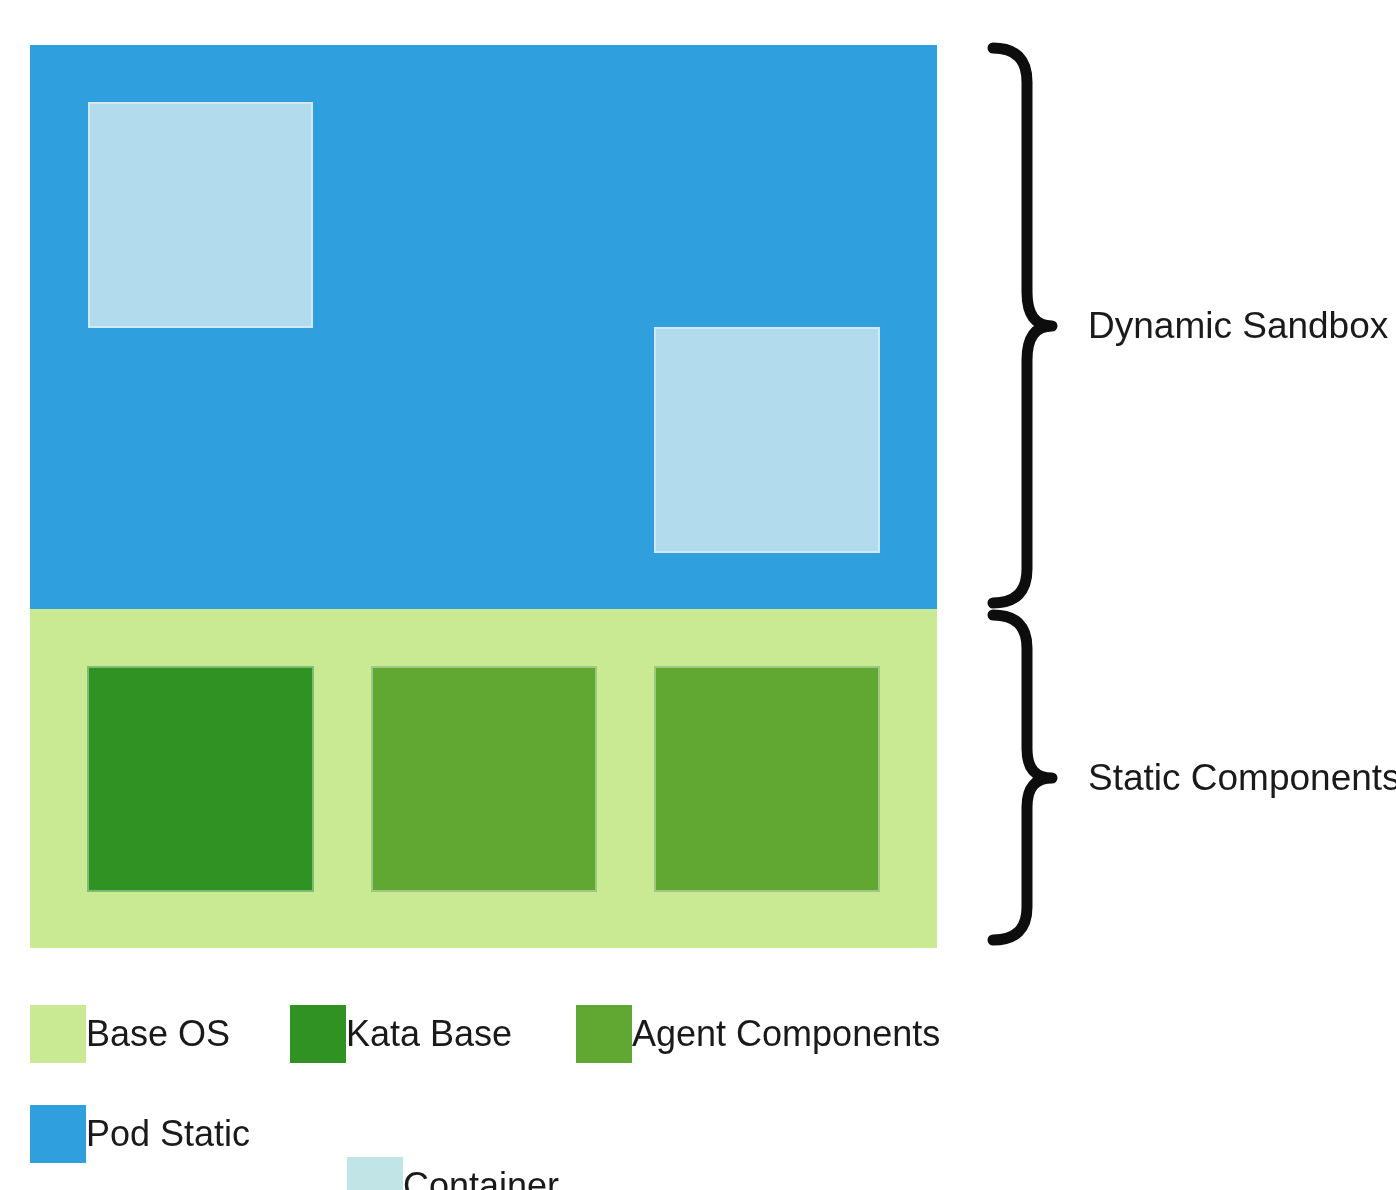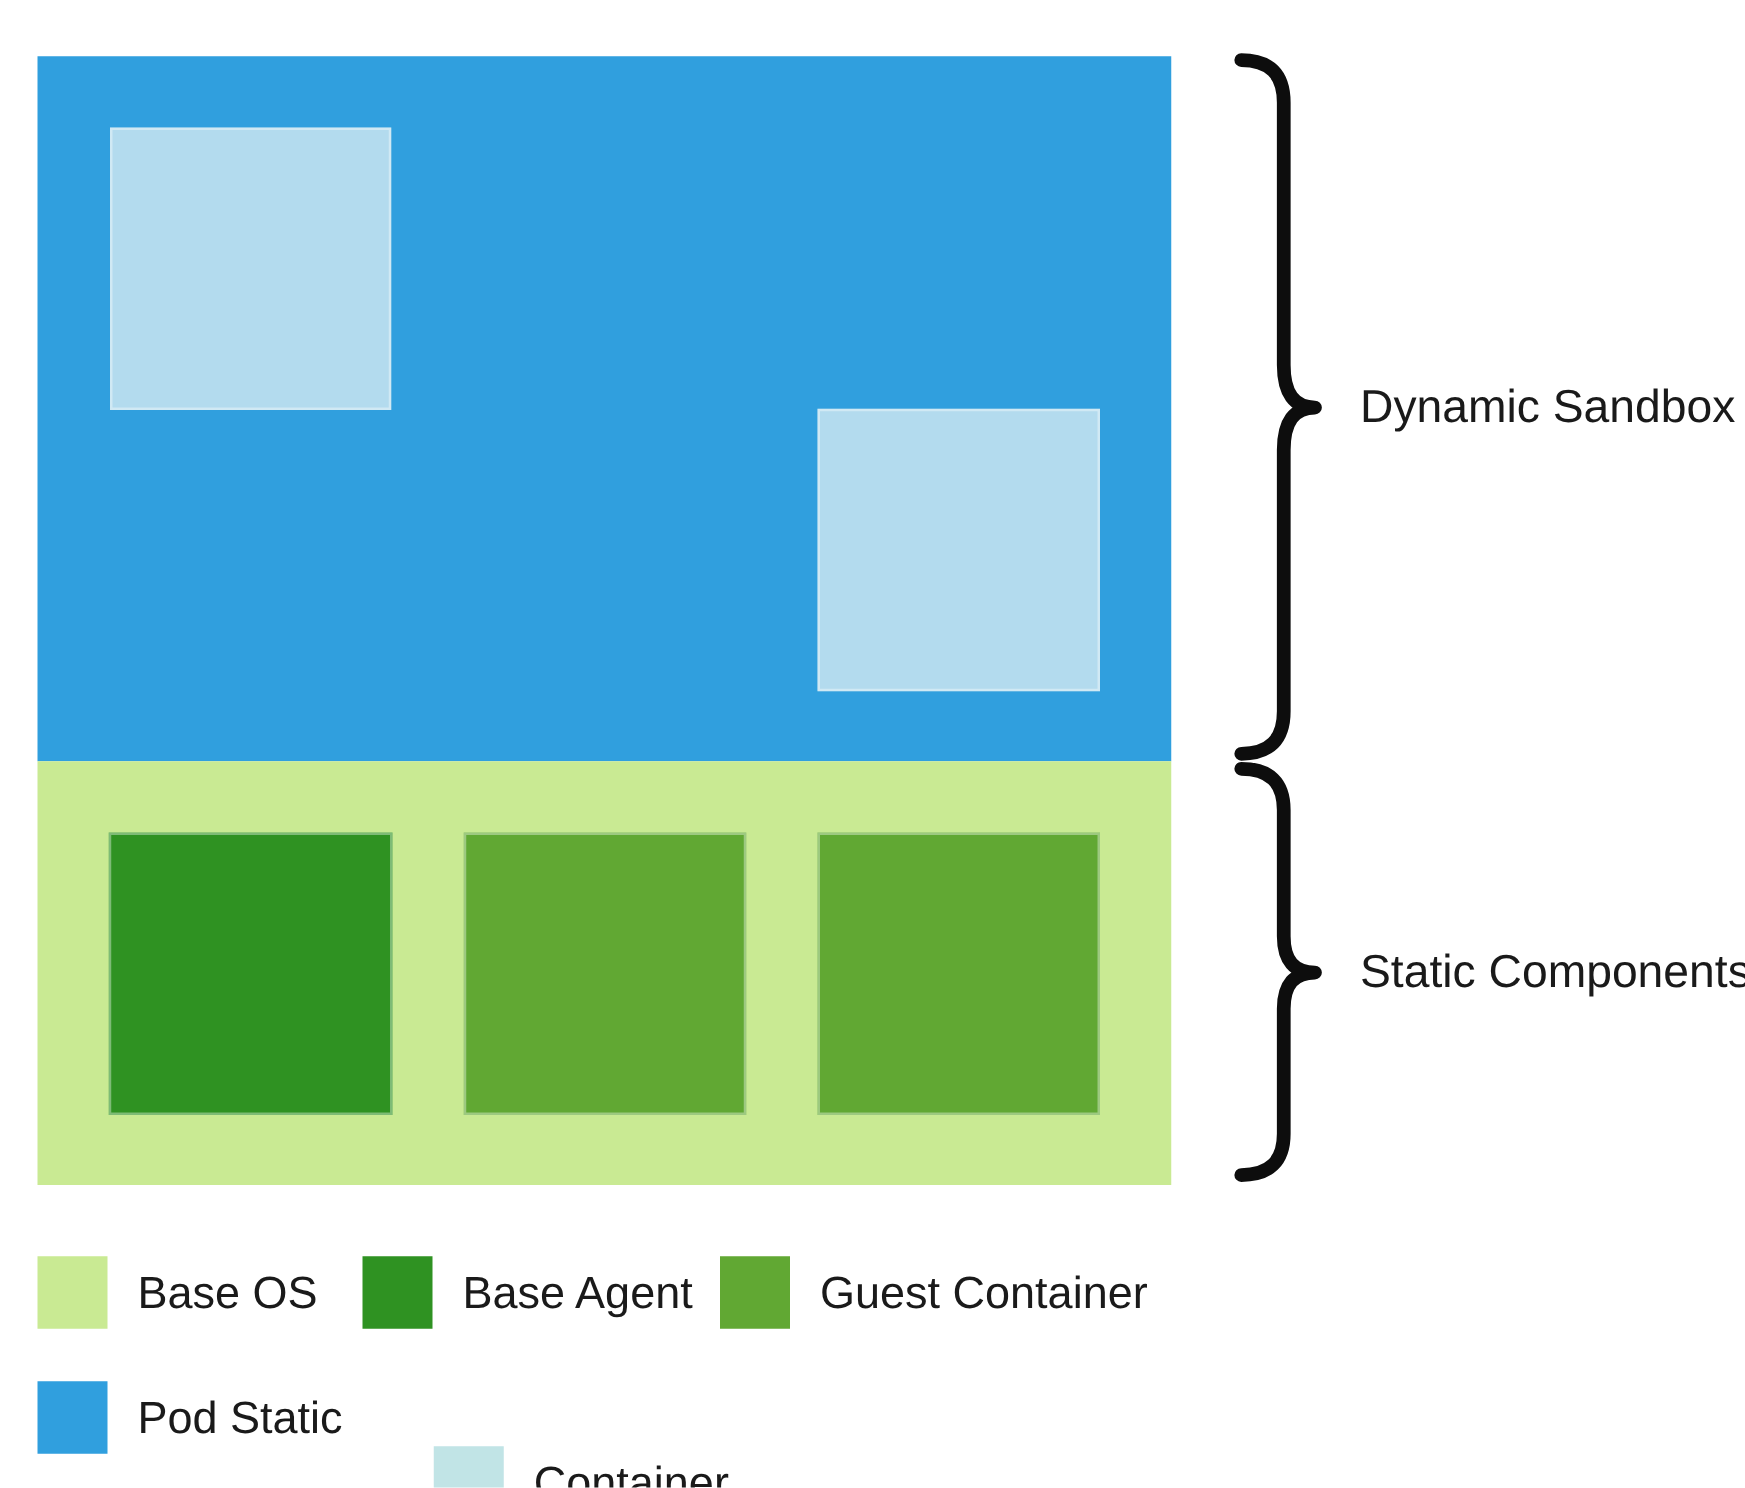--- a/index.html
+++ b/index.html
@@ -53,21 +53,21 @@
     white-space: nowrap;
   }
   .annotation.dynamic { top: 326px; }
   .annotation.static  { top: 778px; }
 
   
   .legend-item {
     position: absolute;
     display: flex;
     align-items: flex-start;
-    gap: 24px;
+    gap: 0;
     height: 58px;
   }
   .legend-swatch {
     width: 56px;
     height: 58px;
     flex: 0 0 56px;
   }
   .legend-label {
     font-size: 36px;
     line-height: 58px;
@@ -102,26 +102,26 @@
 <div class="annotation dynamic">Dynamic Sandbox</div>
 <div class="annotation static">Static Components</div>
 
 <div class="legend-item li-1">
   <span class="legend-swatch" style="background: rgb(201, 234, 147);"></span>
   <span class="legend-label">Base OS</span>
 </div>
 
 <div class="legend-item li-2">
   <span class="legend-swatch" style="background: rgb(47, 146, 34);"></span>
-  <span class="legend-label">Base Agent</span>
+  <span class="legend-label">Kata Base</span>
 </div>
 
 <div class="legend-item li-3">
   <span class="legend-swatch" style="background: rgb(97, 168, 51);"></span>
-  <span class="legend-label">Guest Container</span>
+  <span class="legend-label">Agent Components</span>
 </div>
 
 <div class="legend-item li-4">
   <span class="legend-swatch" style="background: rgb(48, 159, 222);"></span>
   <span class="legend-label">Pod Static</span>
 </div>
 
 <div class="legend-item li-5">
   <span class="legend-swatch" style="background: rgb(193, 228, 230);"></span>
   <span class="legend-label">Container</span>

